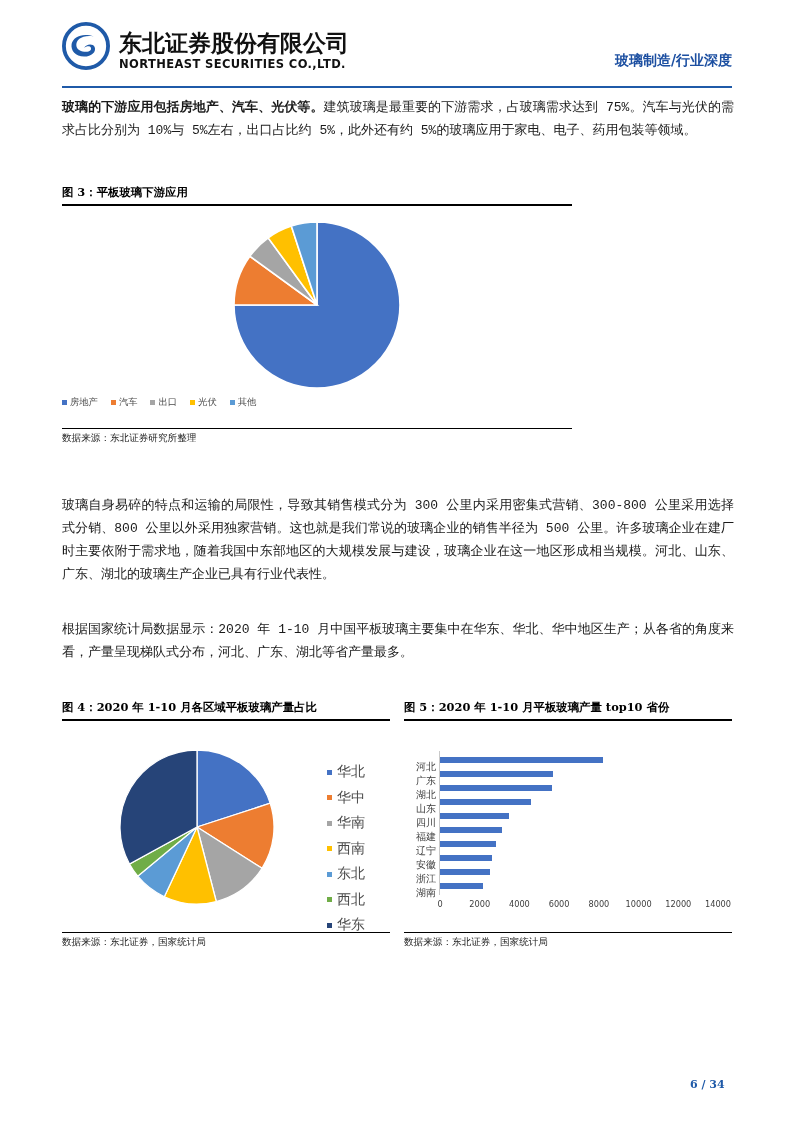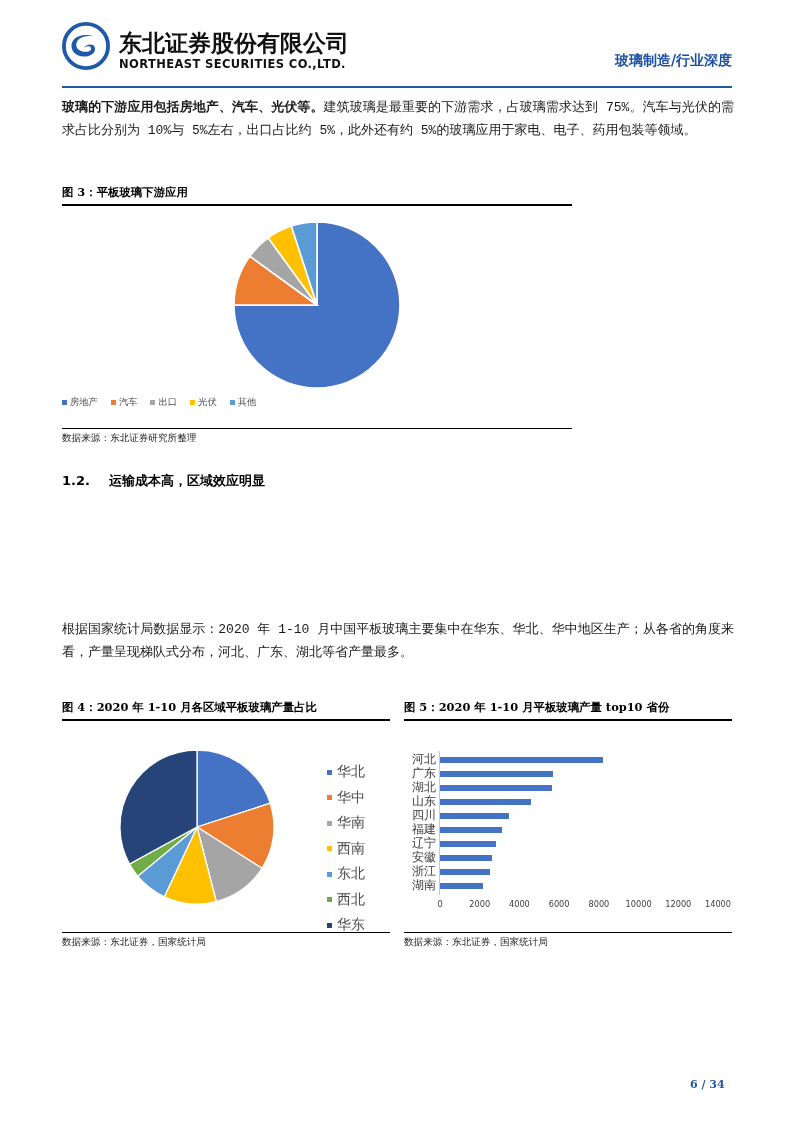--- a/index.html
+++ b/index.html
@@ -167,23 +167,24 @@
   .swatch {
     width: 5px;
     height: 5px;
     display: inline-block;
     flex: 0 0 5px;
   }
 
   
   .bar-cats {
     position: absolute;
-    font-family: Liberation Mono, monospace;
-    font-size: 12px;
+    font-family: Liberation Serif, serif;
+    font-size: 10px;
     color: #3d3d3d;
+    margin-top: 7px;
   }
   .bar-cat {
     height: 14px;
     line-height: 14px;
     text-align: right;
     white-space: nowrap;
   }
   .bar-plot {
     position: absolute;
   }
@@ -287,26 +288,22 @@
       <span class="item">
         <i class="swatch" style="background:#5b9bd5"></i>
         <span>其他</span>
       </span>
     </div>
   </div>
 
   <div class="rule thin" style="left:62px; top:428px; width:510px;"></div>
   <div class="src" style="left:62px; top:432px;">数据来源：东北证券研究所整理</div>
 
-  <div class="sec-head" style="left:62px; top:472px;">
-    <span>1.2.</span>
-    <span style="display:inline-block; width:10px;"></span>
-    <span>运输成本高，区域效应明显</span>
-  </div>
-
+
+  <div class="para" style="left:62px; top:494px; width:672px;">玻璃自身易碎的特点和运输的局限性，导致其销售模式分为 300 公里内采用密集式营销、300-800 公里采用选择式分销、800 公里以外采用独家营销。这也就是我们常说的玻璃企业的销售半径为 500 公里。许多玻璃企业在建厂时主要依附于需求地，随着我国中东部地区的大规模发展与建设，玻璃企业在这一地区形成相当规模。河北、山东、广东、湖北的玻璃生产企业已具有行业代表性。</div>
 
   <div class="para" style="left:62px; top:618px; width:672px;">根据国家统计局数据显示：2020 年 1-10 月中国平板玻璃主要集中在华东、华北、华中地区生产；从各省的角度来看，产量呈现梯队式分布，河北、广东、湖北等省产量最多。</div>
 
   <div class="fig-title" style="left:62px; top:700px;">图 4：2020 年 1-10 月各区域平板玻璃产量占比</div>
   <div class="rule" style="left:62px; top:719px; width:328px;"></div>
 
   <div class="chart-box" style="left:62px; top:725px; width:328px; height:200px;">
     <svg width="250" height="185" viewBox="0 0 250 185" style="position:absolute;left:10px;top:10px;">
       <g transform="translate(125,92)">
 

